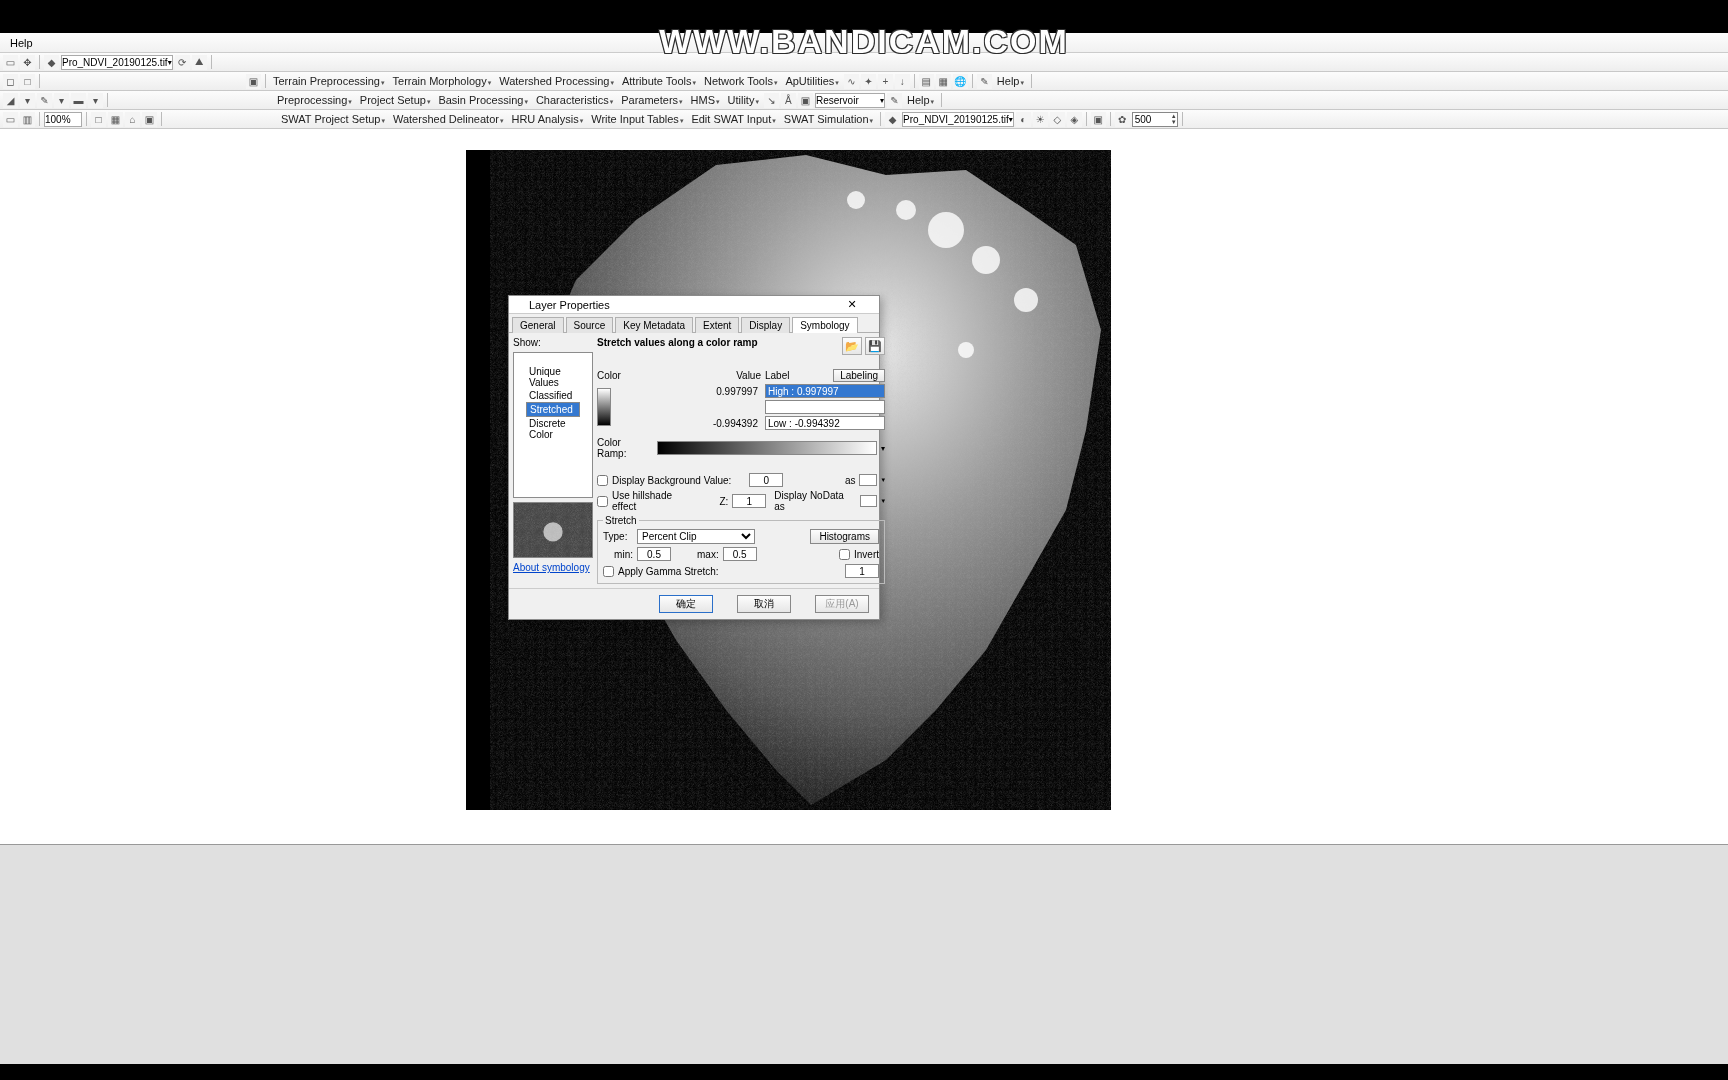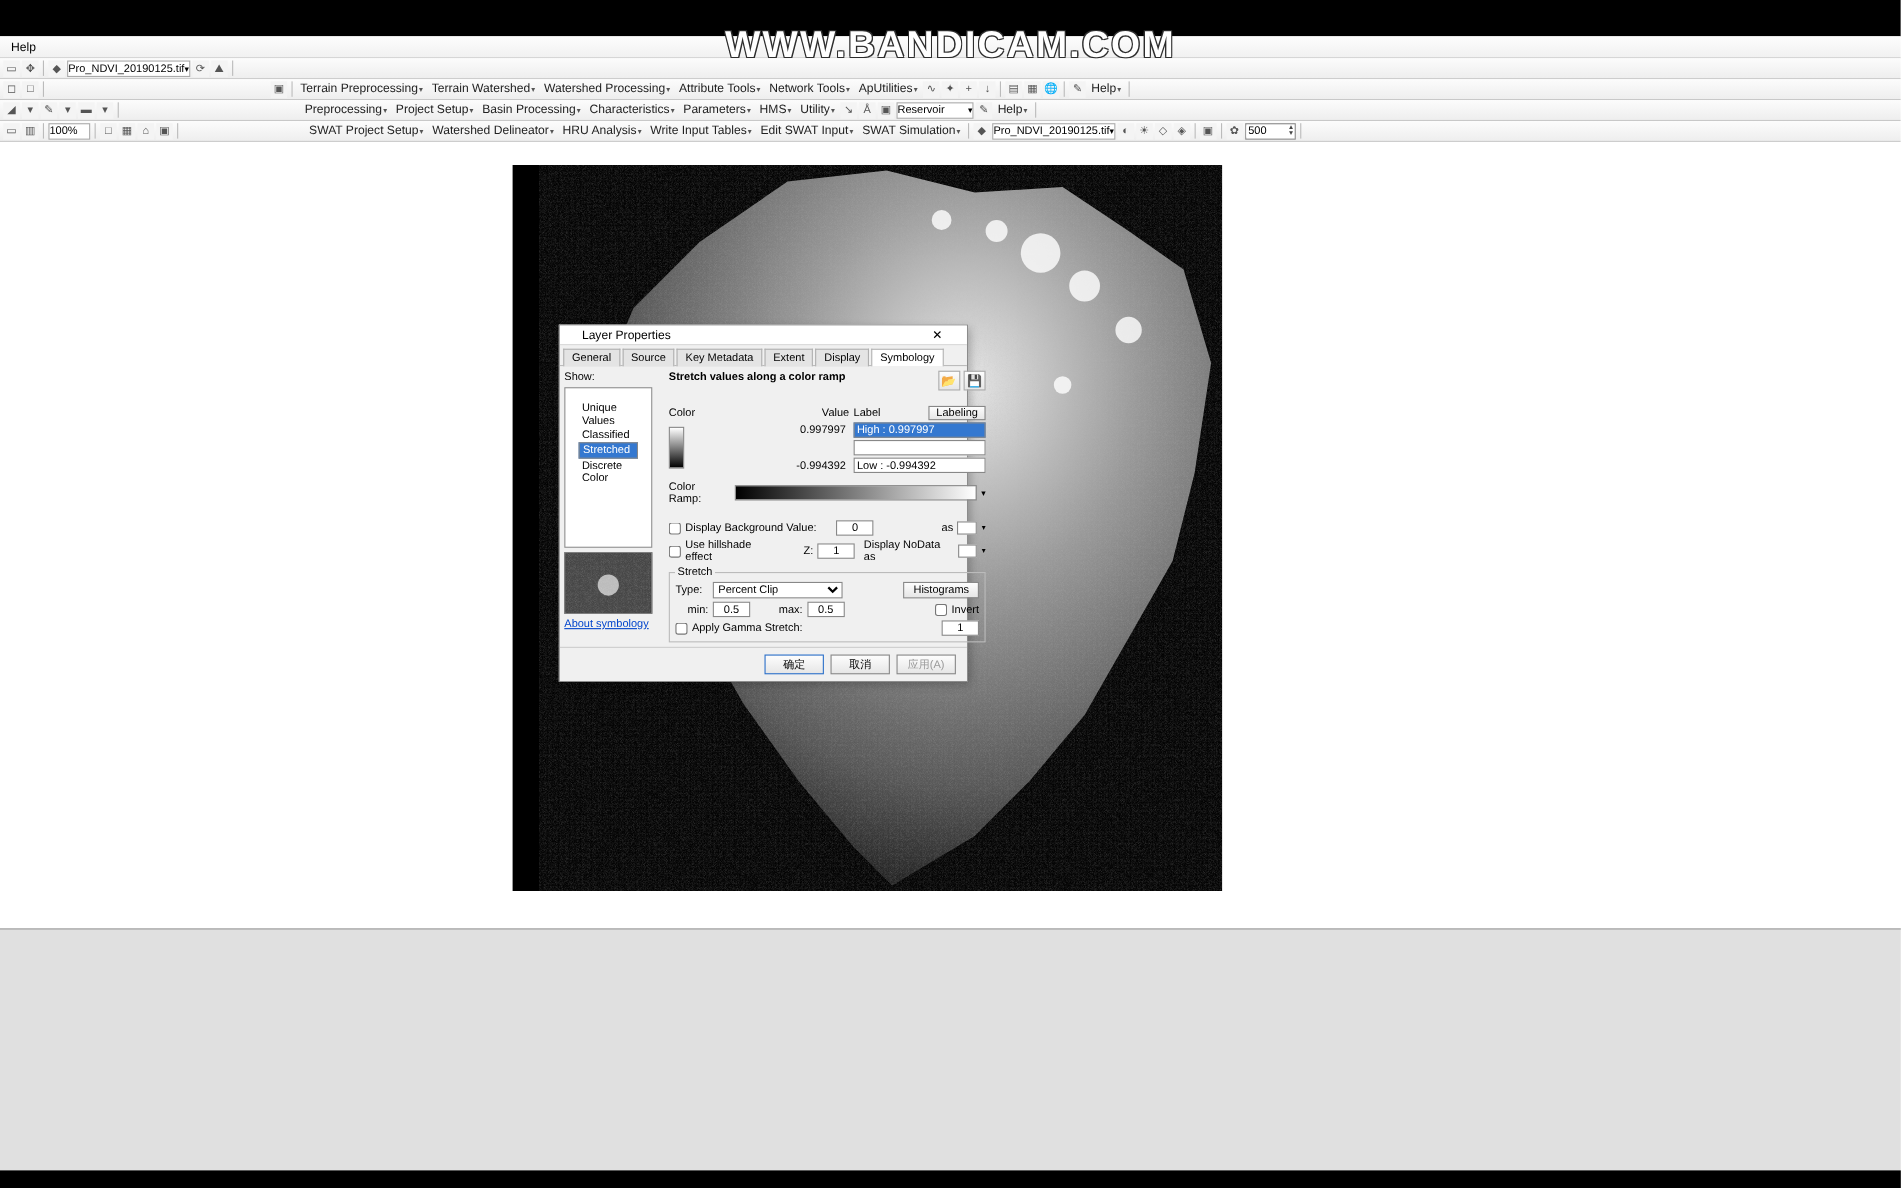--- a/index.html
+++ b/index.html
@@ -16,21 +16,21 @@
 .combo.small { min-width: 50px; }
 .viewport { position: absolute; top: 150px; left: 466px; width: 645px; height: 660px; background: #000; }
 .viewport svg { width: 100%; height: 100%; }
 .watermark { position: absolute; top: 22px; left: 50%; transform: translateX(-50%); font-family: Impact, Arial Black, sans-serif; font-size: 34px; letter-spacing: 2px; color: #fff; text-shadow: 0 0 1px #000, 1px 1px 0 #333, -1px -1px 0 #333, 1px -1px 0 #333, -1px 1px 0 #333; pointer-events: none; font-weight: bold; }
 .dialog { position: absolute; top: 295px; left: 508px; width: 372px; background: #f0f0f0; border: 1px solid #8c8c8c; box-shadow: 3px 3px 8px rgba(0,0,0,.25); font-size: 11px; }
 .titlebar { height: 18px; background: #fff; display: flex; align-items: center; justify-content: space-between; padding: 0 20px; border-bottom: 1px solid #ccc; }
 .titlebar .close { font-size: 11px; width: 14px; text-align: center; cursor: default; }
 .tabs { display: flex; gap: 2px; padding: 2px 3px 0; background: #f0f0f0; border-bottom: 1px solid #b0b0b0; }
 .tab { padding: 2px 7px; font-size: 10px; background: #e4e4e4; border: 1px solid #b0b0b0; border-bottom: none; position: relative; top: 1px; }
 .tab.active { background: #fff; }
-.body { display: flex; padding: 4px; background:#f0f0f0; gap: 15px; }
+.body { display: flex; padding: 4px; background:#f0f0f0; gap: 4px; }
 .leftcol { width: 80px; display: flex; flex-direction: column; gap: 4px; }
 .showlbl { font-size: 10px; }
 .showlist { border: 1px solid #8c8c8c; background: #fff; font-size: 10px; height: 146px; padding: 12px; }
 .showlist div { padding: 1px 3px; }
 .showlist .sel { background: #3478d0; color: #fff; }
 .thumb { width: 80px; height: 56px; background: #333; border: 1px solid #888; }
 .thumb svg { width:100%; height:100%; }
 .ablink { color: #0044cc; font-size: 10px; text-decoration: underline; cursor: default; }
 .rightcol { flex: 1; display: flex; flex-direction: column; gap: 3px; position: relative; }
 .rheader { display: flex; align-items: flex-start; justify-content: space-between; }
@@ -46,21 +46,21 @@
 .btn { border: 1px solid #888; background: linear-gradient(#fdfdfd,#e6e6e6); font-size: 10px; padding: 1px 8px; min-width: 50px; }
 .btn.primary { border: 1px solid #2a6fc9; }
 .btn:disabled { color:#999; }
 .row { display: flex; align-items: center; gap: 4px; font-size: 10px; }
 .chk { width: 11px; height: 11px; }
 .numin { width: 34px; height: 14px; border:1px solid #888; text-align:center; font-size:10px; }
 .sel { height: 15px; font-size: 10px; border:1px solid #888; background:#fff; }
 fieldset.stretch { border:1px solid #bbb; padding: 3px 5px 5px; font-size:10px; }
 fieldset.stretch legend { font-size:10px; padding:0 2px; }
 .colorramp { flex:1; height:14px; border:1px solid #888; background:linear-gradient(to right,#000,#fff); }
-.footer { display:flex; justify-content:flex-end; gap:6px; padding:6px 10px; background:#f0f0f0; border-top:1px solid #ccc; }
+.footer { display:flex; justify-content:flex-end; gap:24px; padding:6px 10px; background:#f0f0f0; border-top:1px solid #ccc; }
 .spinbox { display:inline-flex; align-items:center; border:1px solid #888; background:#fff; height:15px; }
 .spinbox input { border:none; width:38px; text-align:left; font-size:10px; padding:0 2px; }
 .spinbox .arrows { display:flex; flex-direction:column; font-size:6px; line-height:6px; color:#444; }
 .swatch { width:18px; height:12px; border:1px solid #888; background:#fff; }
 .bottombar { position:absolute; bottom:0; left:0; right:0; height:236px; background:#e0e0e0; border-top:1px solid #999; }
 .blackbottom { position:absolute; bottom:0; left:0; right:0; height:16px; background:#000; }
 </style>
 </head>
 <body>
 
@@ -85,21 +85,21 @@
 </div>
 
 <div class="toolbar">
   <div class="tbtn">◻</div>
   <div class="tbtn">□</div>
   <div class="sep"></div>
   <div style="width:200px"></div>
   <div class="tbtn">▣</div>
   <div class="sep"></div>
   <span class="dmenu">Terrain Preprocessing</span>
-  <span class="dmenu">Terrain Watershed</span>
+  <span class="dmenu">Terrain Morphology</span>
   <span class="dmenu">Watershed Processing</span>
   <span class="dmenu">Attribute Tools</span>
   <span class="dmenu">Network Tools</span>
   <span class="dmenu">ApUtilities</span>
   <div class="tbtn">∿</div>
   <div class="tbtn">✦</div>
   <div class="tbtn">+</div>
   <div class="tbtn">↓</div>
   <div class="sep"></div>
   <div class="tbtn">▤</div>

